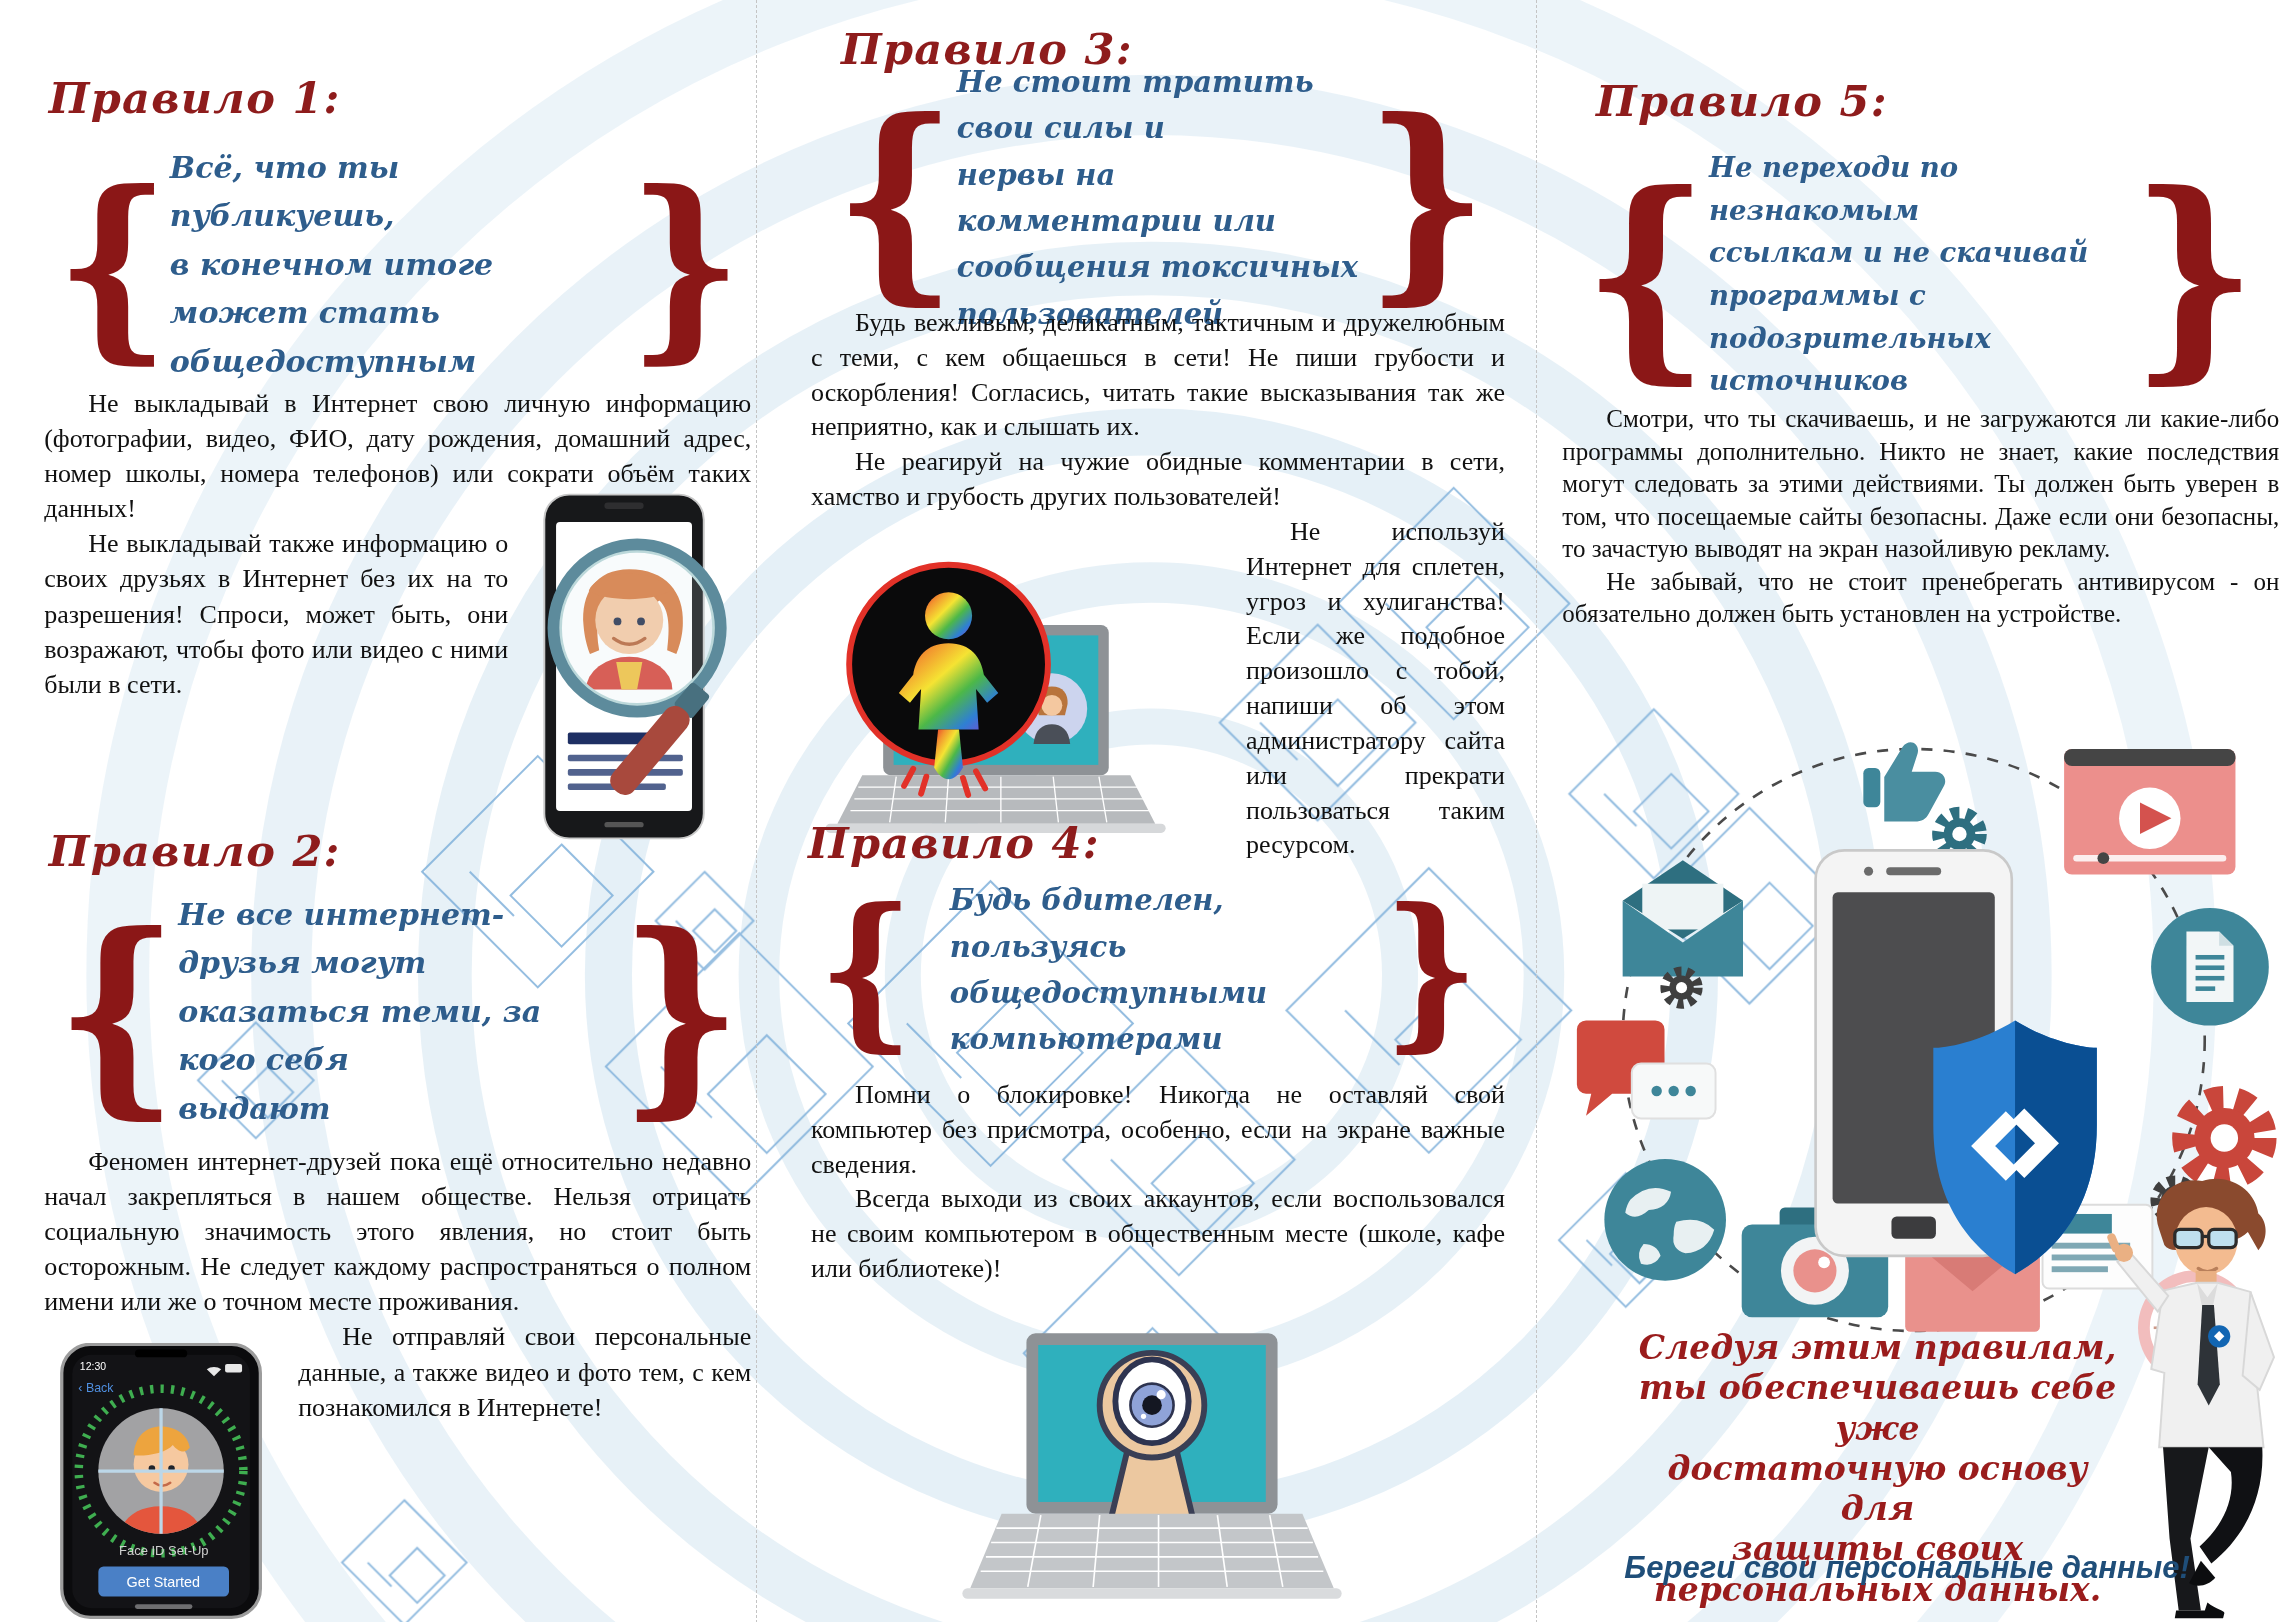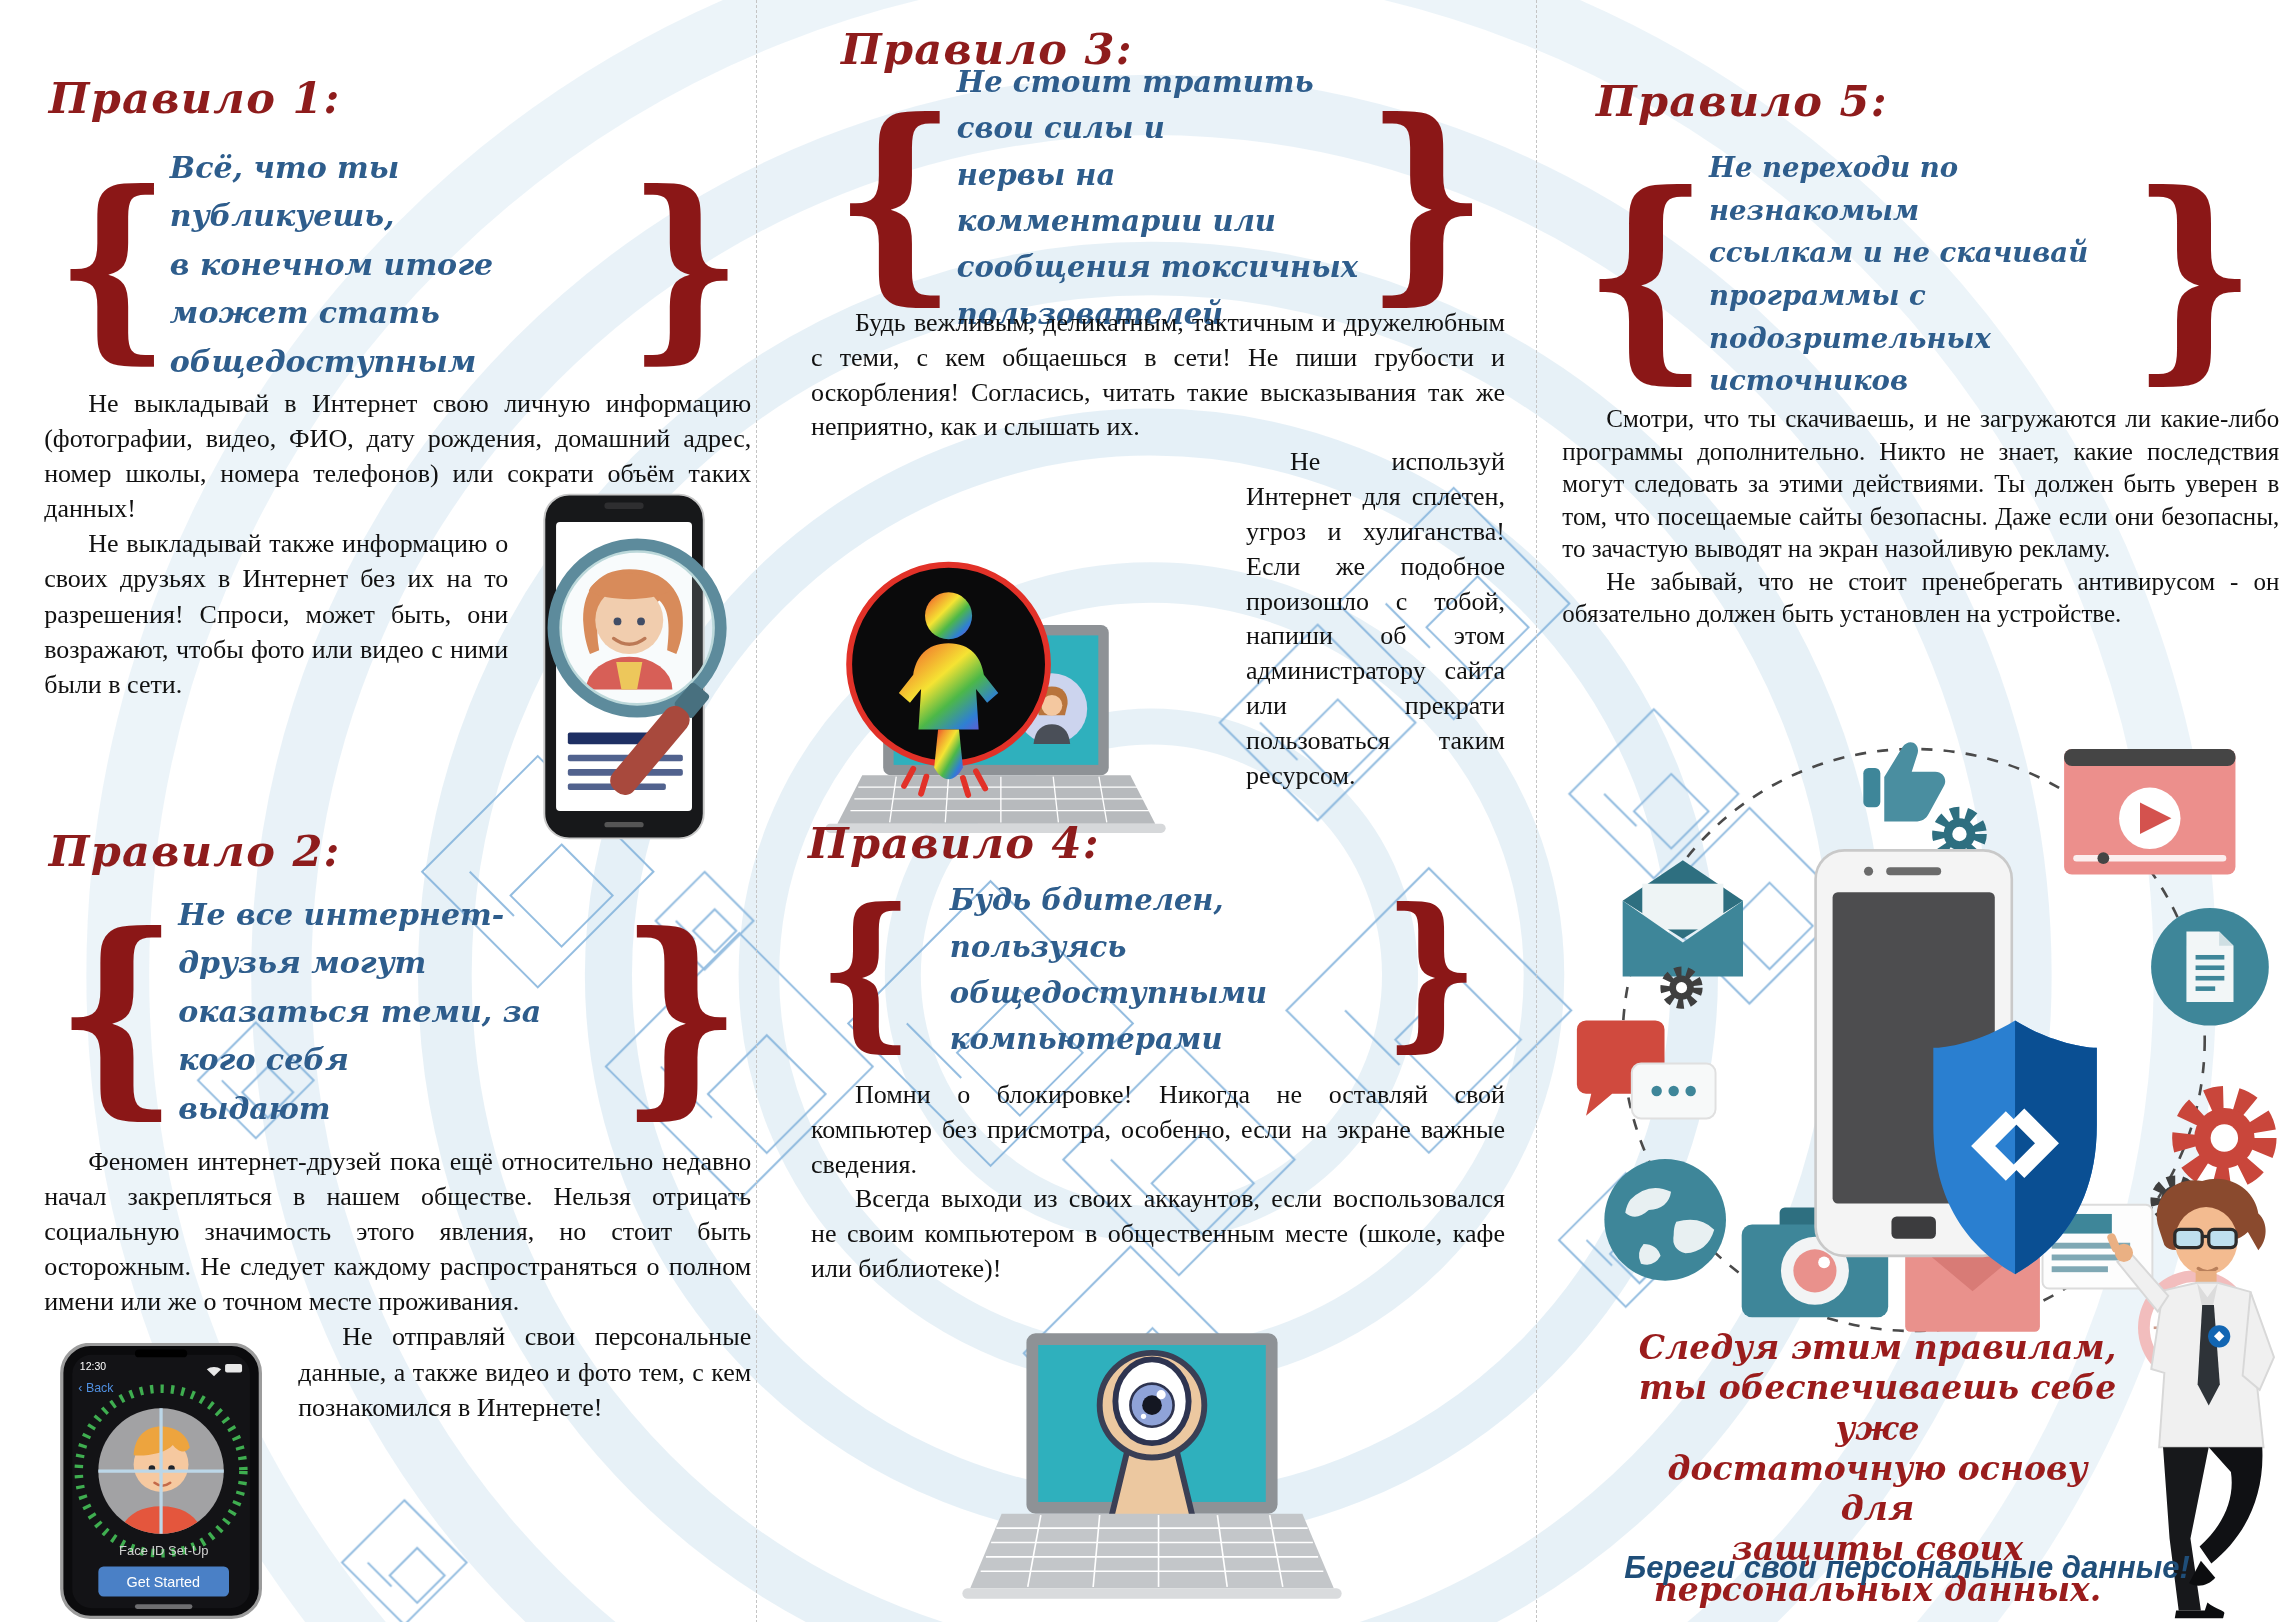--- a/index.html
+++ b/index.html
@@ -220,20 +220,21 @@
       <span class="brace">{</span>
       <div class="qtext">Не стоит тратить свои силы и
 нервы на комментарии или
 сообщения токсичных
 пользователей</div>
       <span class="brace">}</span>
     </div>
 
     <div class="body b-r3">
       <p>Будь вежливым, деликатным, тактичным и дружелюбным с теми, с кем общаешься в сети! Не пиши грубости и оскорбления! Согласись, читать такие высказывания так же неприятно, как и слышать их.</p>
+      <p>Не реагируй на чужие обидные комментарии в сети, хамство и грубость других пользователей!</p>
       <p class="wrap-ill">Не используй Интернет для сплетен, угроз и хулиганства! Если же подобное произошло с тобой, напиши об этом администратору сайта или прекрати пользоваться таким ресурсом.</p>
     </div>
 
     <div class="ill ill-laptop-bully">
       <svg viewBox="0 0 665 445">
         <defs>
           <linearGradient id="rb" x1="0" y1="0" x2="1" y2="1">
             <stop offset="0" stop-color="#e8332a"></stop>
               <stop offset="0.2" stop-color="#f2972f"></stop>
             <stop offset="0.4" stop-color="#f5e333"></stop>

